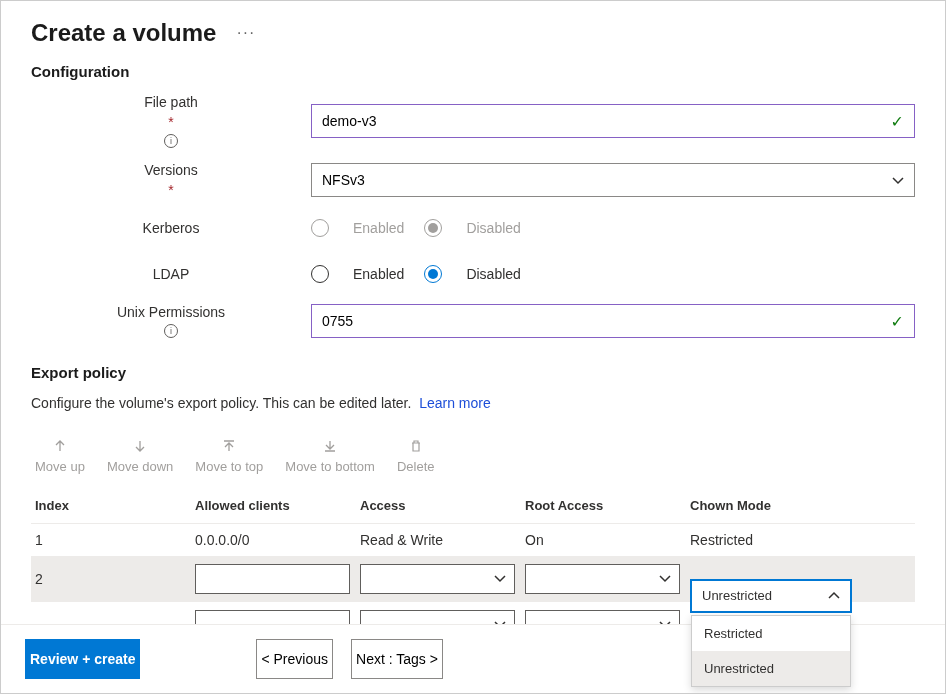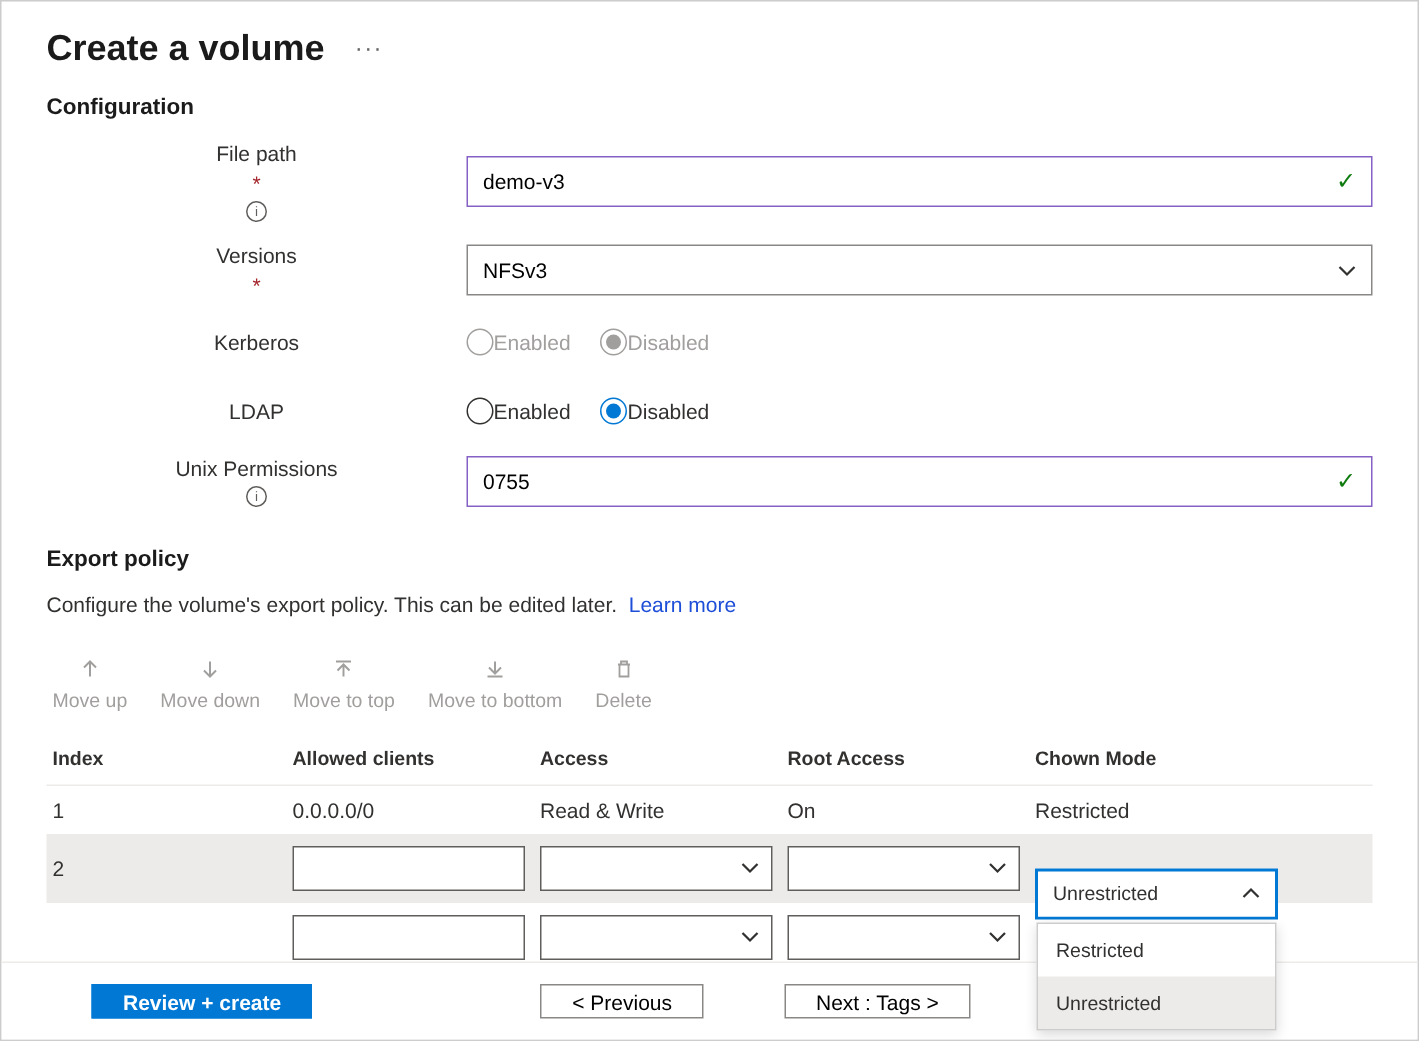--- a/index.html
+++ b/index.html
@@ -16,21 +16,21 @@
   .input-col { flex: 1; }
   .text-input, .select-input {
     width: 100%; height: 32px; border: 1px solid #8a8886; padding: 16px 10px; font-size: 14px;
     background: #fff; display: flex; align-items: center; justify-content: space-between;
   }
   .text-input.valid-purple { border: 1px solid #8661c5; }
   .valid-check { color: #107c10; font-size: 16px; }
   .chev-down { width: 12px; height: 12px; }
   .chev-down svg { width:12px; height:12px; }
   .radio-group { display: flex; align-items: center; gap: 20px; }
-  .radio-item { display: flex; align-items: center; gap: 0; font-size: 14px; color: #323130; }
+  .radio-item { display: flex; align-items: center; gap: 24px; font-size: 14px; color: #323130; }
   .radio-item.disabled { color: #a19f9d; }
   .radio-outer { width: 18px; height: 18px; border-radius: 50%; border: 1px solid #323130; display: flex; align-items: center; justify-content: center; }
   .radio-outer.disabled { border-color: #a19f9d; }
   .radio-outer.selected { border-color: #0078d4; }
   .radio-inner { width: 10px; height: 10px; border-radius: 50%; background: #0078d4; display:none; }
   .radio-outer.selected .radio-inner { display:block; }
   .radio-outer.disabled.selected { border-color: #a19f9d; }
   .radio-outer.disabled.selected .radio-inner { background:#a19f9d; display:block; }
 
   .export-desc { font-size: 14px; color: #323130; margin-bottom: 22px; }
@@ -52,21 +52,21 @@
   .cell-input { height: 30px; border:1px solid #605e5c; background:#fff; display:flex; align-items:center; justify-content:space-between; padding: 0 8px; font-size:13px; margin-right:10px;}
   .cell-text-input { height:30px; border:1px solid #605e5c; width: calc(100% - 10px); margin-right:10px; }
 
   .dropdown-open { position:absolute; border:2px solid #0078d4; background:#fff; font-size:13px; z-index:10; width: 162px; }
   .dropdown-selected { height: 30px; display:flex; align-items:center; justify-content:space-between; padding: 0 10px; border-bottom:1px solid #fff; }
   .dropdown-panel { position:absolute; top:34px; left:-1px; width: calc(100% + 2px); background:#fff; border:1px solid #ccc; box-shadow: 0 3px 8px rgba(0,0,0,0.15); }
   .dropdown-option { padding: 10px 12px; font-size:13px; }
   .dropdown-option.highlight { background:#edebe9; }
 
   .footer { position:absolute; bottom:0; left:0; right:0; border-top:1px solid #edebe9; padding: 14px 24px; display:flex; gap:18px; background:#fff; }
-  .btn { height:23px; padding: 0 20px; font-size:14px; border:1px solid #8a8886; background:#fff; cursor:pointer; display:flex; align-items:center;margin-left:36px;}
+  .btn { height:40px; padding: 0 4px; font-size:14px; border:1px solid #8a8886; background:#fff; cursor:pointer; display:flex; align-items:center;}
   .btn.primary { background:#0078d4; color:#fff; border-color:#0078d4; font-weight:600; }
 </style>
 </head>
 <body>
 
 <div class="page">
   <div class="title-row">
     <div class="title">Create a volume</div>
     <div class="ellipsis">···</div>
   </div>

